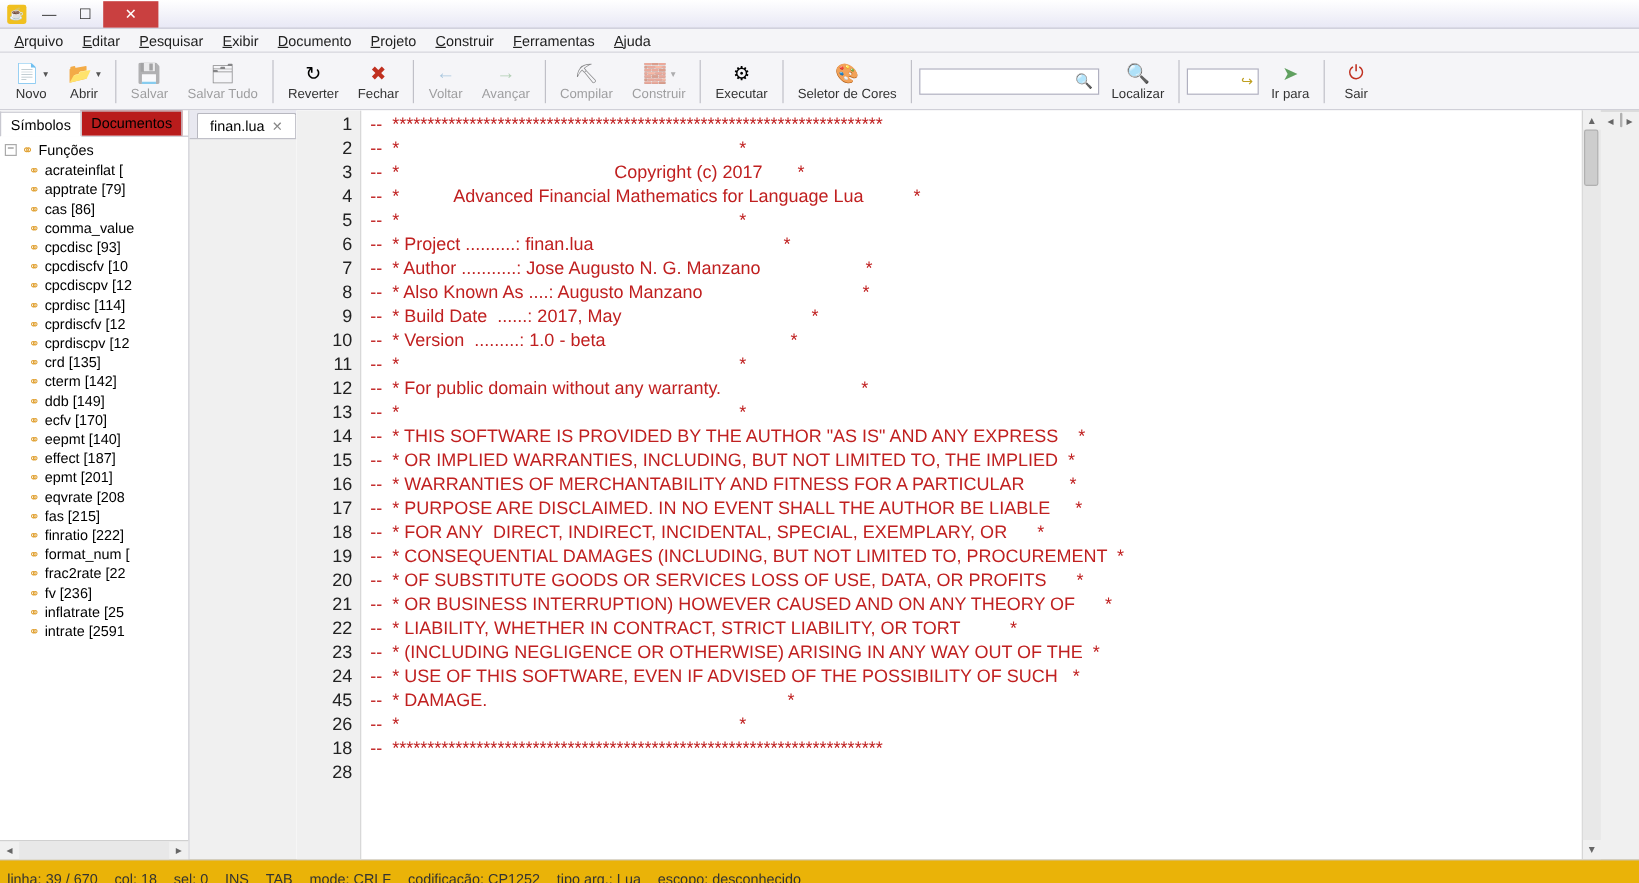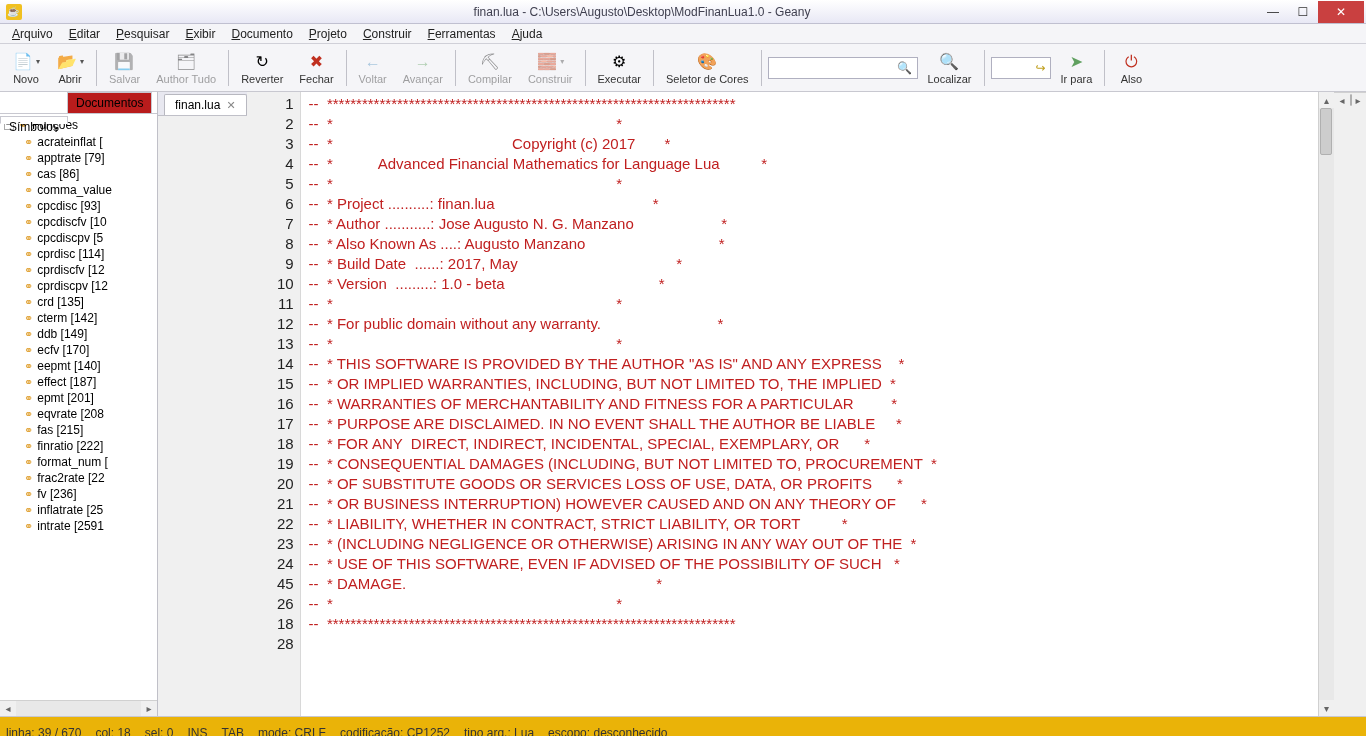--- a/index.html
+++ b/index.html
@@ -30,21 +30,21 @@
 .searchbox { width: 150px; height: 22px; border: 1px solid #b0b0c0; background:#fff; display:flex; align-items:center; padding: 0 4px; justify-content: flex-end; }
 .searchbox .sicon { color:#c0a020; font-size:12px; }
 
 
 .main { display:flex; height: 624px; }
 
 
 .sidebar { width: 158px; background:#fff; border-right: 1px solid #c0c0c8; display:flex; flex-direction:column; }
 .side-tabs { display:flex; height: 22px; border-bottom: 1px solid #c8c8d0; }
 .side-tab { padding: 3px 8px; font-size: 12px; border: 1px solid #c8c8d0; border-bottom: none; background:#b91c1c; margin-right:-1px; }
-.side-tab.active { background:#fff; border-bottom: 1px solid #fff; position: relative; top:1px; font-weight: normal; margin-top: 23px; }
+.side-tab.active { background:#fff; border-bottom: 1px solid #fff; position: relative; top:1px; font-weight: normal; }
 .symtree { flex:1; overflow:hidden; font-size: 12px; padding-top: 2px; }
 .symtree .cat { display:flex; align-items:center; padding: 2px 4px; }
 .symtree .cat .exp { font-size:10px; color:#666; margin-right:4px; border:1px solid #aaa; width:10px; height:10px; line-height:8px; text-align:center; }
 .symtree .cat .caticon { color:#e0a030; font-size:12px; margin-right:4px; }
 .symtree .item { display:flex; align-items:center; padding: 1px 4px 1px 24px; white-space: nowrap; overflow:hidden; }
 .symtree .item .iicon { color:#e0a030; font-size:11px; margin-right:4px; }
 .side-hscroll { height: 16px; background:#f0f0f0; border-top:1px solid #d0d0d0; display:flex; }
 .side-hscroll .sbtn { width:16px; display:flex; align-items:center; justify-content:center; color:#666; font-size:10px; }
 .side-hscroll .strack { flex:1; background:#e8e8e8; }
 
@@ -68,21 +68,20 @@
 .editor-vscroll .thumb { position:absolute; top:0; left:1px; width:12px; height:8%; background:#cdcdcd; border:1px solid #b0b0b0; border-radius:2px; }
 
 
 .statusbar { height: 20px; background:#eab308; border-top:1px solid #c8c8d0; display:flex; align-items:center; font-size:12px; color:#333; padding: 16px 6px; gap: 14px; }
 </style>
 </head>
 <body>
 
 <div class="titlebar">
   <div class="titlebar-icon">☕</div>
-  <div class="titlebar-title">finan.lua - C:\Users\Augusto\Desktop\ModFinanLua1.0 - Geany</div>
   <div class="titlebar-btns">
     <div class="titlebar-btn">—</div>
     <div class="titlebar-btn">☐</div>
     <div class="titlebar-btn titlebar-close">✕</div>
   </div>
 </div>
 
 <div class="menubar" id="menubar">
     <span><u>A</u>rquivo</span>
     <span><u>E</u>ditar</span>
@@ -110,21 +109,21 @@
       </div>
     <span class="tool-label">Abrir</span>
   </div>
   <div class="tool-sep"></div>
   <div class="tool-btn disabled">
     <span class="tool-icon">💾</span>
     <span class="tool-label">Salvar</span>
   </div>
   <div class="tool-btn disabled">
     <span class="tool-icon">🗂</span>
-    <span class="tool-label">Author Tudo</span>
+    <span class="tool-label">Salvar Tudo</span>
   </div>
   <div class="tool-sep"></div>
   <div class="tool-btn">
     <span class="tool-icon">↻</span>
     <span class="tool-label">Reverter</span>
   </div>
   <div class="tool-btn">
     <span class="tool-icon" style="color:#c03020;">✖</span>
     <span class="tool-label">Fechar</span>
   </div>
@@ -175,21 +174,21 @@
         <span class="sicon">↪</span>
       </div>
   </div>
   <div class="tool-btn">
     <span class="tool-icon" style="color:#60a060;">➤</span>
     <span class="tool-label">Ir para</span>
   </div>
   <div class="tool-sep"></div>
   <div class="tool-btn">
     <span class="tool-icon" style="color:#c03020;">⏻</span>
-    <span class="tool-label">Also</span>
+    <span class="tool-label">Sair</span>
   </div>
 </div>
 
 <div class="main">
 
   <div class="sidebar">
     <div class="side-tabs">
       <div class="side-tab active">Símbolos</div>
       <div class="side-tab">Documentos</div>
     </div>
@@ -219,21 +218,21 @@
           <div class="item">
             <span class="iicon">⚭</span>
             <span>cpcdisc [93]</span>
           </div>
           <div class="item">
             <span class="iicon">⚭</span>
             <span>cpcdiscfv [10</span>
           </div>
           <div class="item">
             <span class="iicon">⚭</span>
-            <span>cpcdiscpv [5</span>
+            <span>cpcdiscpv [12</span>
           </div>
           <div class="item">
             <span class="iicon">⚭</span>
             <span>cprdisc [114]</span>
           </div>
           <div class="item">
             <span class="iicon">⚭</span>
             <span>cprdiscfv [12</span>
           </div>
           <div class="item">

